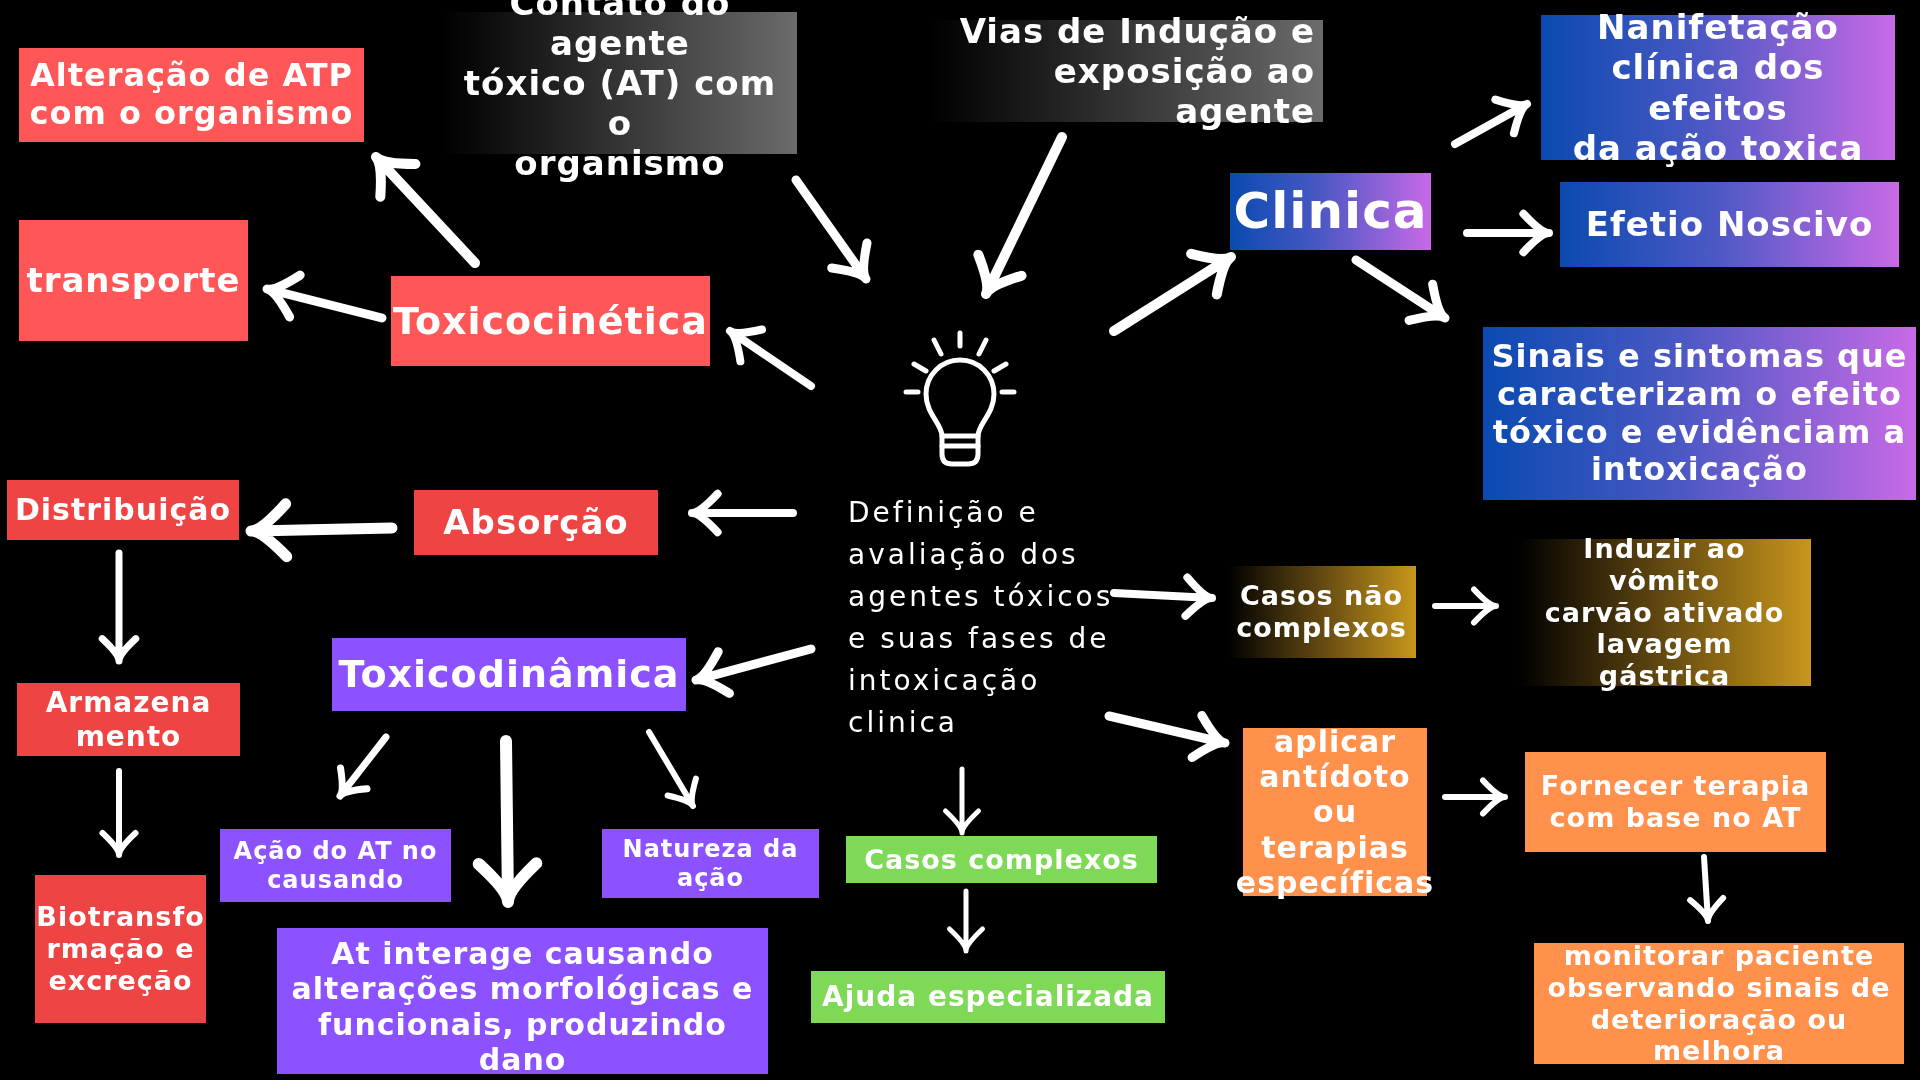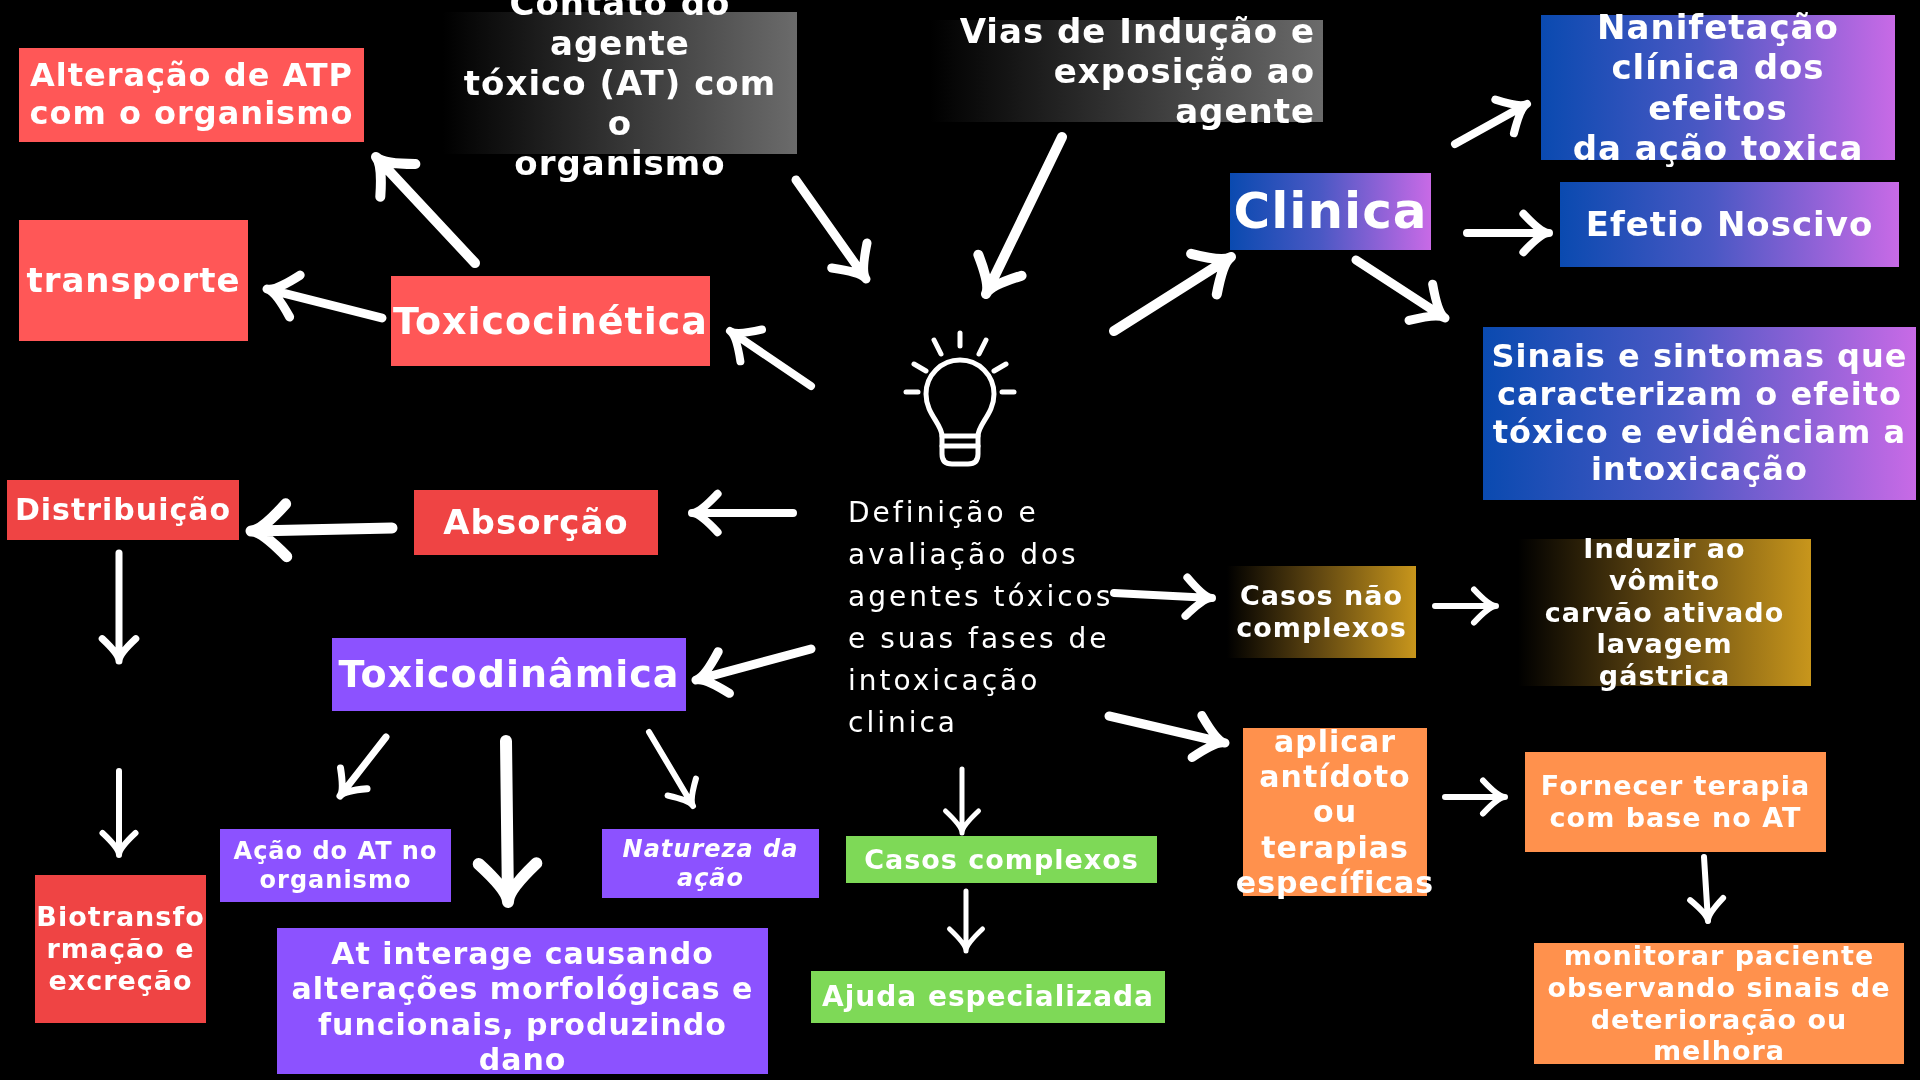--- a/index.html
+++ b/index.html
@@ -89,28 +89,30 @@
   <div class="box gray" style="left:930px; top:20px; width:393px; height:102px; font-size:34px;text-align:right;">Vias de Indução e
 exposição ao agente</div>
 
   <div class="box red" style="left:391px; top:276px; width:319px; height:90px; font-size:38px;">Toxicocinética</div>
   <div class="box red" style="left:19px; top:48px; width:345px; height:94px; font-size:32px;">Alteração de ATP
 com o organismo</div>
   <div class="box red" style="left:19px; top:220px; width:229px; height:121px; font-size:34px;">transporte</div>
 
   <div class="box teal" style="left:414px; top:490px; width:244px; height:65px; font-size:34px;">Absorção</div>
   <div class="box teal" style="left:7px; top:480px; width:232px; height:60px; font-size:30px;">Distribuição</div>
+  <div class="box teal" style="left:17px; top:683px; width:223px; height:73px; font-size:28px;">Armazena
+mento</div>
   <div class="box teal" style="left:35px; top:875px; width:171px; height:148px; font-size:27px;">Biotransfo
 rmação e
 excreção</div>
 
   <div class="box purple" style="left:332px; top:638px; width:354px; height:73px; font-size:38px;">Toxicodinâmica</div>
   <div class="box purple" style="left:220px; top:829px; width:231px; height:73px; font-size:24px;">Ação do AT no
-organismo</div>
-  <div class="box purple" style="left:602px; top:829px; width:217px; height:69px; font-size:24px;font-style:italic;">Natureza da
+causando</div>
+  <div class="box purple" style="left:602px; top:829px; width:217px; height:69px; font-size:24px;">Natureza da
 ação</div>
   <div class="box purple" style="left:277px; top:928px; width:491px; height:146px; font-size:30px; align-items:flex-start; padding-top:8px;">At interage causando
 alterações morfológicas e
 funcionais, produzindo dano</div>
 
   <div class="box green" style="left:846px; top:836px; width:311px; height:47px; font-size:27px;">Casos complexos</div>
   <div class="box green" style="left:811px; top:971px; width:354px; height:52px; font-size:28px;">Ajuda especializada</div>
 
   <div class="box bluepink" style="left:1230px; top:173px; width:201px; height:77px; font-size:50px;">Clinica</div>
   <div class="box bluepink" style="left:1541px; top:15px; width:354px; height:145px; font-size:34px;">Nanifetação

